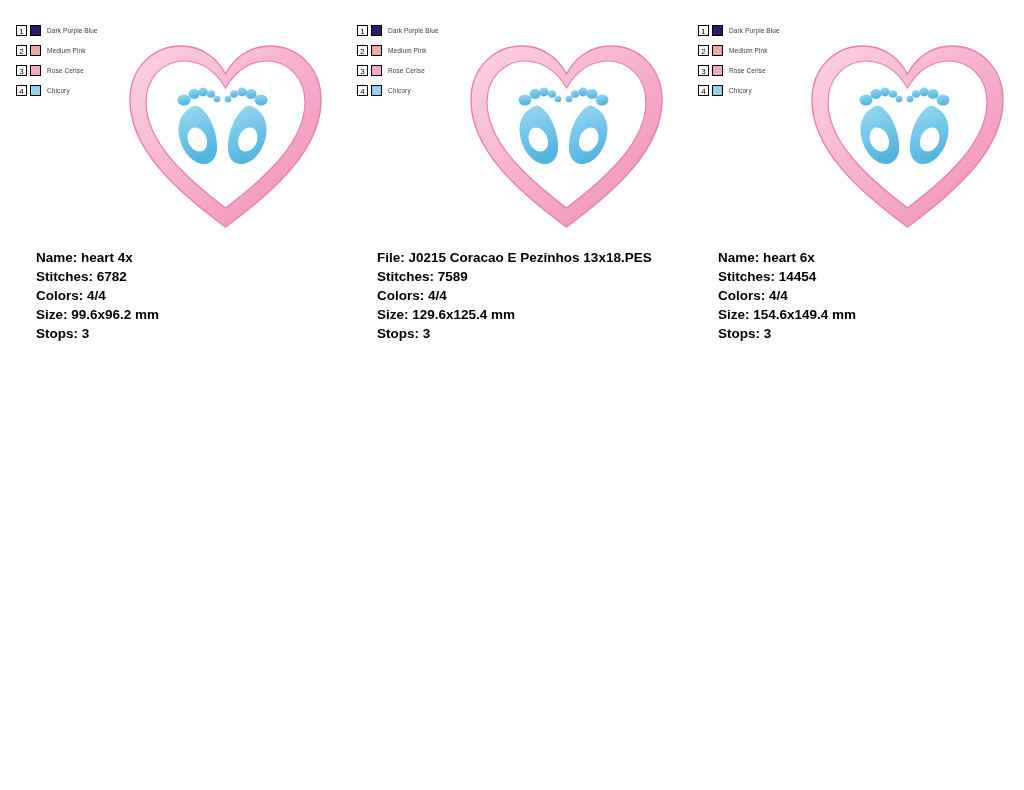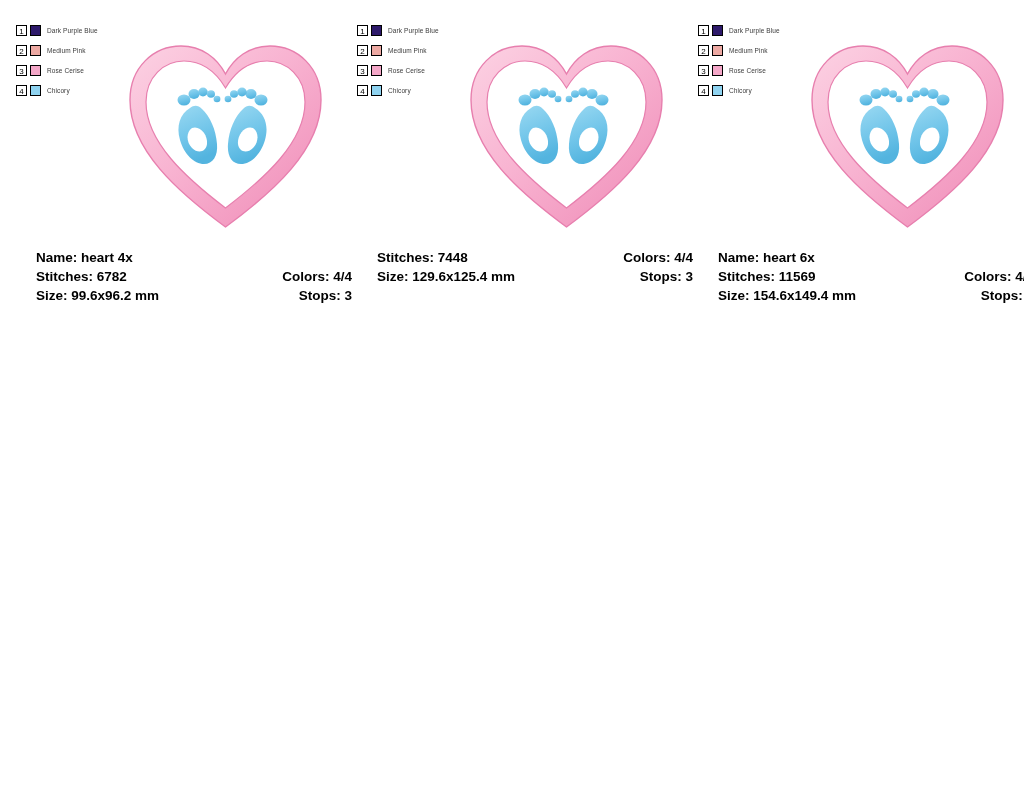--- a/index.html
+++ b/index.html
@@ -88,20 +88,21 @@
     font-weight: bold;
     line-height: 19px;
     margin-left: 16px;
   }
   .info-line {
     white-space: nowrap;
   }
   .info-split {
     display: flex;
     justify-content: space-between;
+    flex-direction: column;
   }
   .info-split > span { white-space: nowrap; }
 </style>
 </head>
 <body>
 
 <div class="sheet">
 
   <div class="design-panel panel-1">
 
@@ -252,24 +253,28 @@
           <ellipse cx="133" cy="72" rx="5.5" ry="5"></ellipse>
           <ellipse cx="124" cy="70" rx="4.8" ry="4.4"></ellipse>
           <ellipse cx="116" cy="72" rx="4" ry="3.8"></ellipse>
           <ellipse cx="110" cy="77" rx="3.4" ry="3.2"></ellipse>
         </g>
         <path d="M135 106 C 141 110, 141 120, 135 126 C 129 132, 121 130, 120 122 C 119 113, 127 103, 135 106 Z" fill="#ffffff"></path>
       </svg>
     </div>
 
     <div class="info">
+      <div class="info-line">
+        <span>File:</span>
+        <span>J0215 Coracao E Pezinhos 13x18.PES</span>
+      </div>
       <div class="info-split">
         <span>
           <span>Stitches:</span>
-          <span>7448</span>
+          <span>7589</span>
         </span>
         <span>
           <span>Colors:</span>
           <span>4/4</span>
         </span>
       </div>
       <div class="info-split">
         <span>
           <span>Size:</span>
           <span>129.6x125.4 mm</span>
@@ -345,21 +350,21 @@
     </div>
 
     <div class="info">
       <div class="info-line">
         <span>Name:</span>
         <span>heart 6x</span>
       </div>
       <div class="info-split">
         <span>
           <span>Stitches:</span>
-          <span>11569</span>
+          <span>14454</span>
         </span>
         <span>
           <span>Colors:</span>
           <span>4/4</span>
         </span>
       </div>
       <div class="info-split">
         <span>
           <span>Size:</span>
           <span>154.6x149.4 mm</span>

